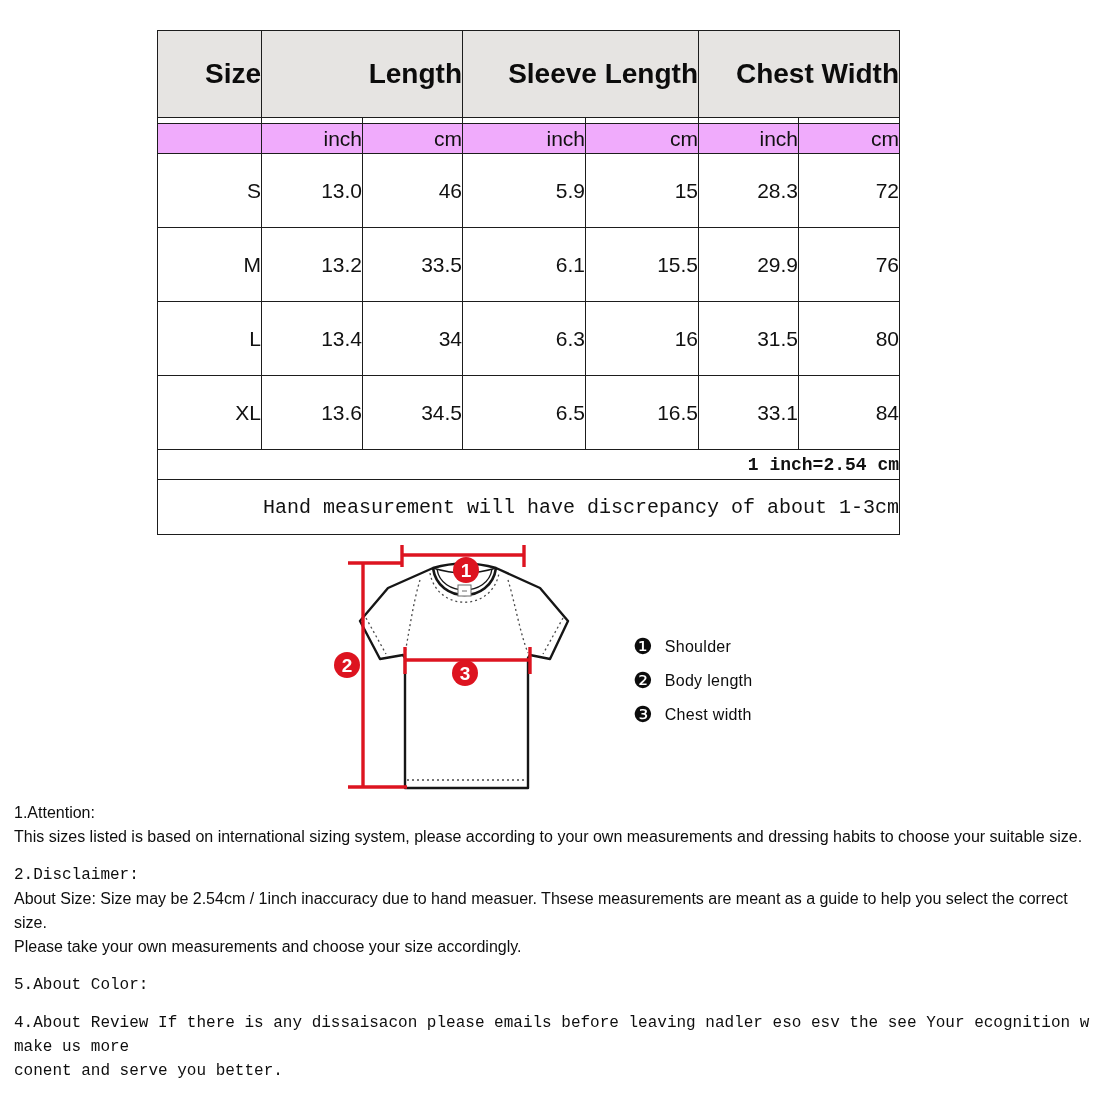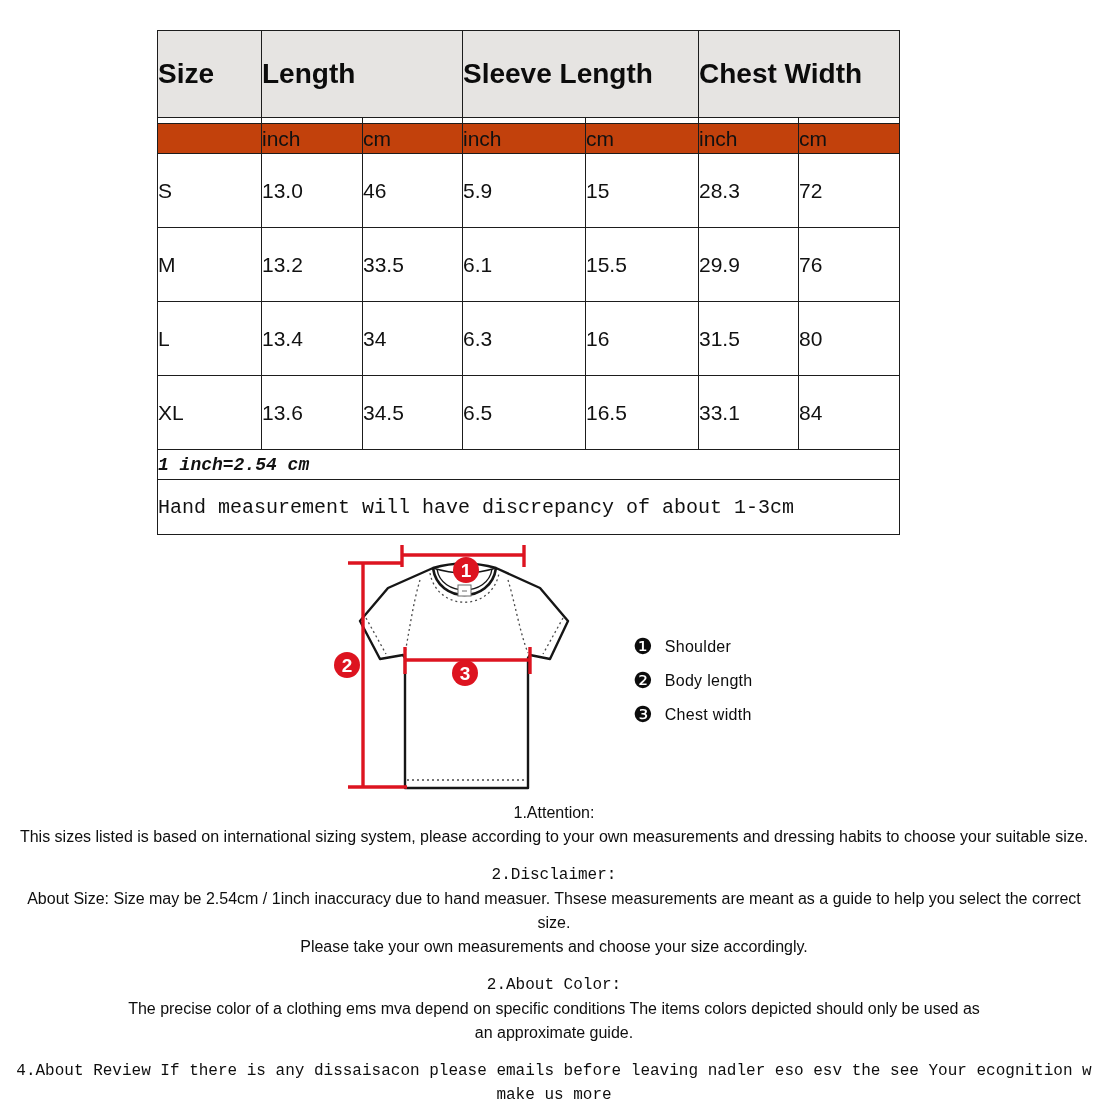--- a/index.html
+++ b/index.html
@@ -8,44 +8,44 @@
     width:1100px;height:1100px;position:relative;background:#ffffff;
     font-family:"Liberation Sans",sans-serif;color:#111;
     -webkit-font-smoothing:antialiased;overflow:hidden;
   }
   
   .size-table{
     position:absolute;left:157px;top:30px;width:742px;
     border-collapse:collapse;table-layout:fixed;
   }
   .size-table td,.size-table th{
-    border:1px solid #1d1d1d;text-align:left;vertical-align:middle;
+    border:1px solid #1d1d1d;text-align:right;vertical-align:middle;
     padding:0;overflow:hidden;
   }
   tr.hd th{
     height:86px;background:#e6e4e2;font-size:28px;font-weight:bold;color:#0c0c0c;
   }
   tr.spacer td{height:5px;background:#ffffff;}
-  tr.units td{height:29px;background:#c2410c;font-size:21px;font-weight:normal;}
+  tr.units td{height:29px;background:#f0abfc;font-size:21px;font-weight:normal;}
   tr.data td{height:73px;background:#ffffff;font-size:21px;}
   tr.note1 td{
-    height:29px;font-family:"Liberation Mono",monospace;font-weight:bold;font-size:18px;font-style:italic;
+    height:29px;font-family:"Liberation Mono",monospace;font-weight:bold;font-size:18px;
   }
   tr.note2 td{
     height:54px;font-family:"Liberation Mono",monospace;font-weight:normal;font-size:20px;
   }
   
   .diagram{position:absolute;left:325px;top:538px;width:320px;height:262px;}
   .legend{position:absolute;left:633px;top:630px;}
   .legend-item{display:flex;align-items:center;height:34px;}
   .legend-marker{font-size:22px;line-height:1;margin-right:12px;color:#0c0c0c;}
   .legend-text{font-size:16px;color:#0c0c0c;letter-spacing:0.3px;}
   
   .notes{position:absolute;left:14px;top:801px;width:1080px;font-size:16px;line-height:24px;color:#0e0e0e;}
-  .notes p{margin:0;white-space:pre-line;text-align:center;}
+  .notes p{margin:0;white-space:pre-line;}
   .notes p.sect{margin-top:14px;font-family:Liberation Mono, monospace;}
 </style>
 </head>
 <body>
 
 <table class="size-table">
   <colgroup>
     <col style="width:104px">
       <col style="width:101px">
       <col style="width:100px">
@@ -191,18 +191,16 @@
     <span class="legend-text">Chest width</span>
   </div>
 </div>
 
 <div class="notes">
   <p>1.Attention:</p>
   <p>This sizes listed is based on international sizing system, please according to your own measurements and dressing habits to choose your suitable size.</p>
   <p class="sect">2.Disclaimer:</p>
   <p>About Size: Size may be 2.54cm / 1inch inaccuracy due to hand measuer. Thsese measurements are meant as a guide to help you select the correct size.
 Please take your own measurements and choose your size accordingly.</p>
-  <p class="sect">2.About Color:</p>
-  <p>The precise color of a clothing ems mva depend on specific conditions The items colors depicted should only be used as
-an approximate guide.</p>
+  <p class="sect">5.About Color:</p>
   <p class="sect">4.About Review If there is any dissaisacon please emails before leaving nadler eso esv the see Your ecognition w make us more
 conent and serve you better.</p>
 </div>
 
 </body></html>

